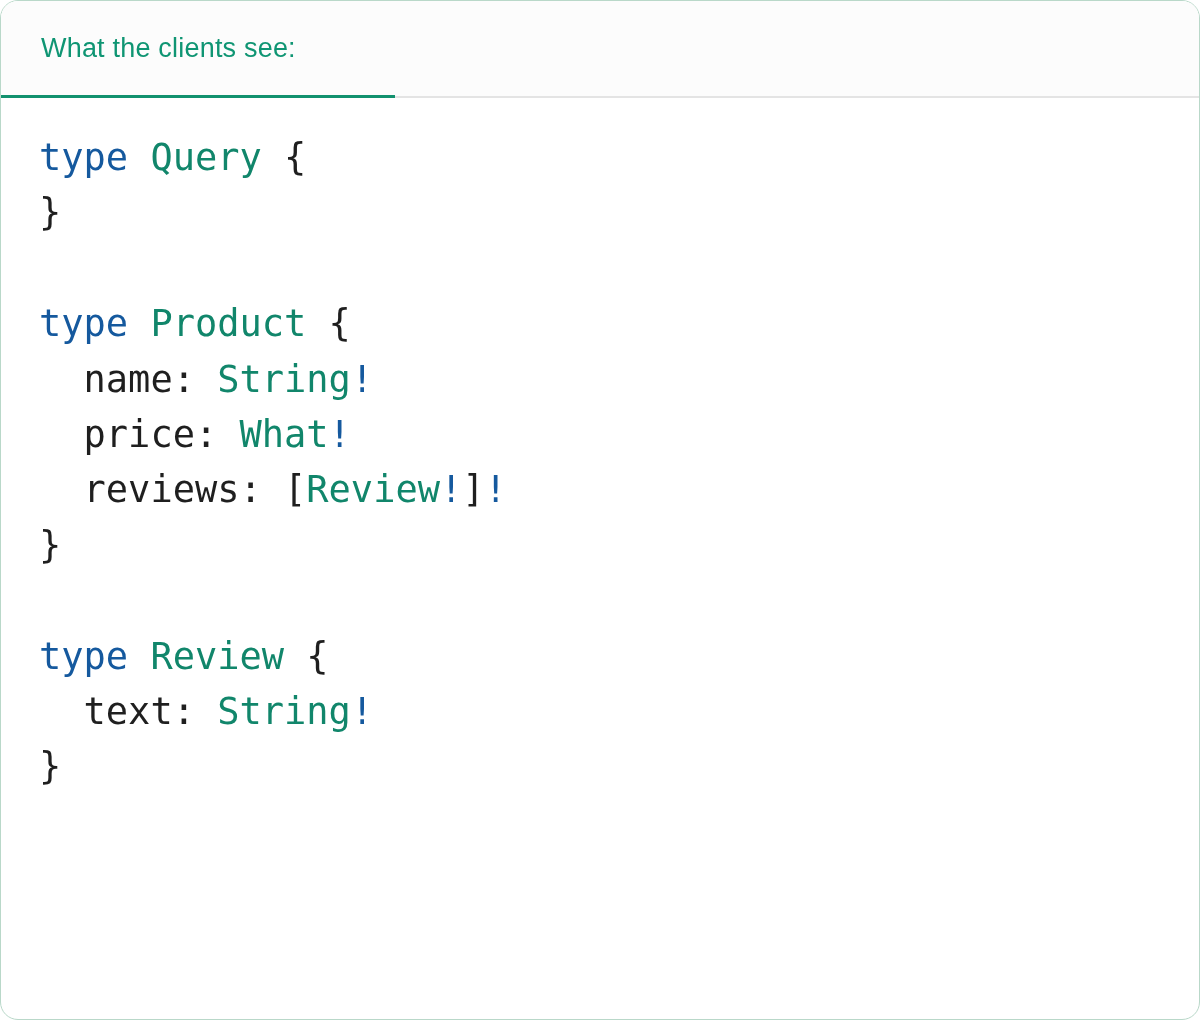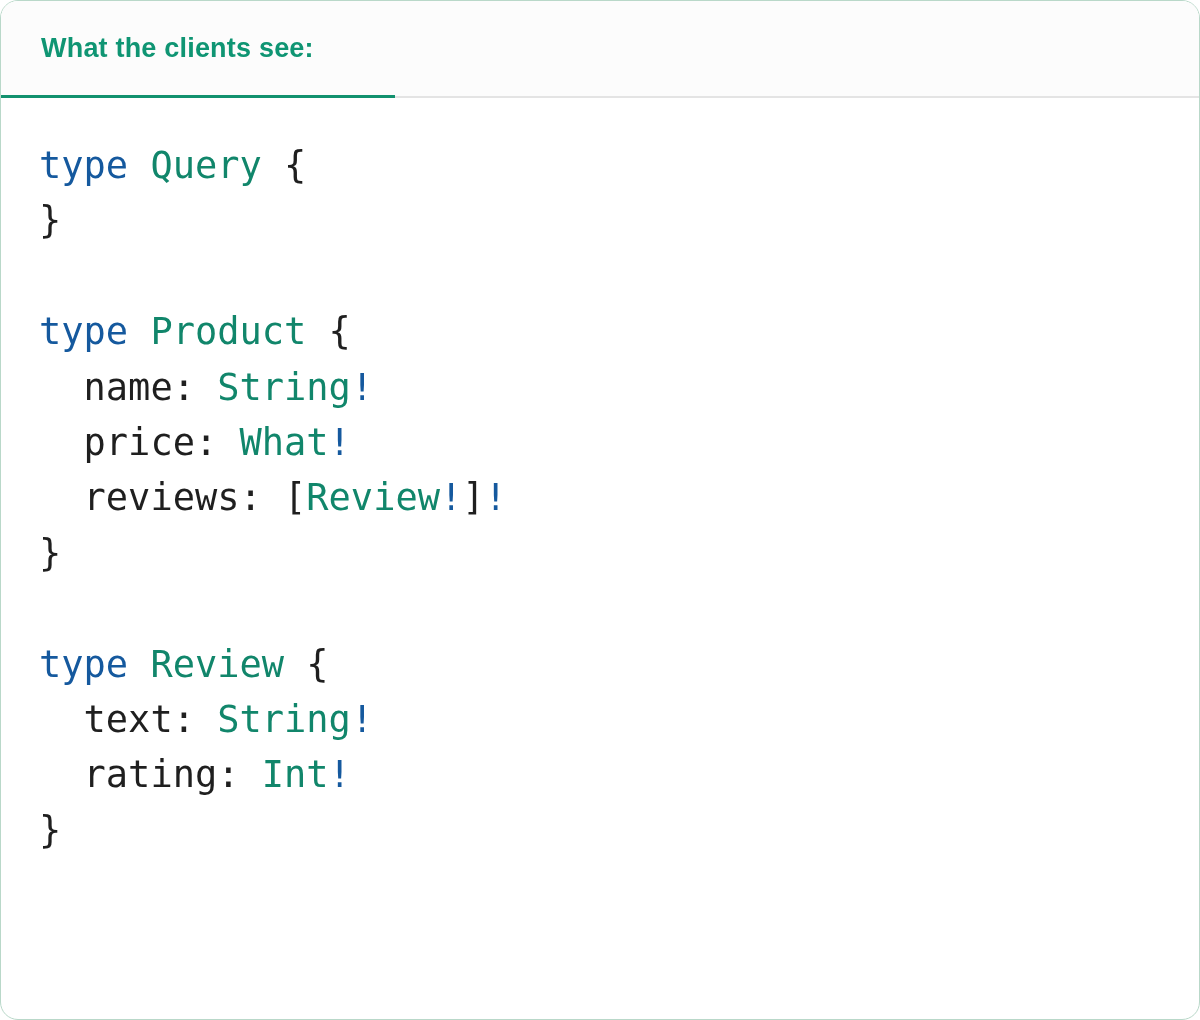--- a/index.html
+++ b/index.html
@@ -44,25 +44,25 @@
     align-items: center;
     min-width: 394px;
     padding: 0 40px;
     border-bottom: 3px solid var(--tab-underline);
     margin-bottom: -2px;
     cursor: pointer;
   }
   .tab-label {
     color: var(--tab-text);
     font-size: 27px;
-    font-weight: 700;
+    font-weight: 400;
     letter-spacing: 0.2px;
   }
   .code {
-    padding: 40px 38px;
+    padding: 32px 38px;
   }
   .code-line {
     font-family: "DejaVu Sans Mono", "Liberation Mono", monospace;
     font-size: 37px;
     line-height: 55.4px;
     white-space: pre;
     color: var(--code-text);
   }
   .tok-plain { color: var(--code-text); }
   .tok-kw    { color: var(--keyword-blue); }
@@ -83,16 +83,15 @@
       <div class="code-line"><span class="tok-plain">}</span></div>
       <div class="code-line">&nbsp;</div>
       <div class="code-line"><span class="tok-kw">type</span><span class="tok-plain"> </span><span class="tok-type">Product</span><span class="tok-plain"> {</span></div>
       <div class="code-line"><span class="tok-plain">  name: </span><span class="tok-type">String</span><span class="tok-bang">!</span></div>
       <div class="code-line"><span class="tok-plain">  price: </span><span class="tok-type">What</span><span class="tok-bang">!</span></div>
       <div class="code-line"><span class="tok-plain">  reviews: [</span><span class="tok-type">Review</span><span class="tok-bang">!</span><span class="tok-plain">]</span><span class="tok-bang">!</span></div>
       <div class="code-line"><span class="tok-plain">}</span></div>
       <div class="code-line">&nbsp;</div>
       <div class="code-line"><span class="tok-kw">type</span><span class="tok-plain"> </span><span class="tok-type">Review</span><span class="tok-plain"> {</span></div>
       <div class="code-line"><span class="tok-plain">  text: </span><span class="tok-type">String</span><span class="tok-bang">!</span></div>
-      <div class="code-line"><span class="tok-plain">  rating: </span><span class="tok-type">Int</span><span class="tok-bang">!</span></div>
       <div class="code-line"><span class="tok-plain">}</span></div>
     </div>
 </div>
 
 </body></html>

